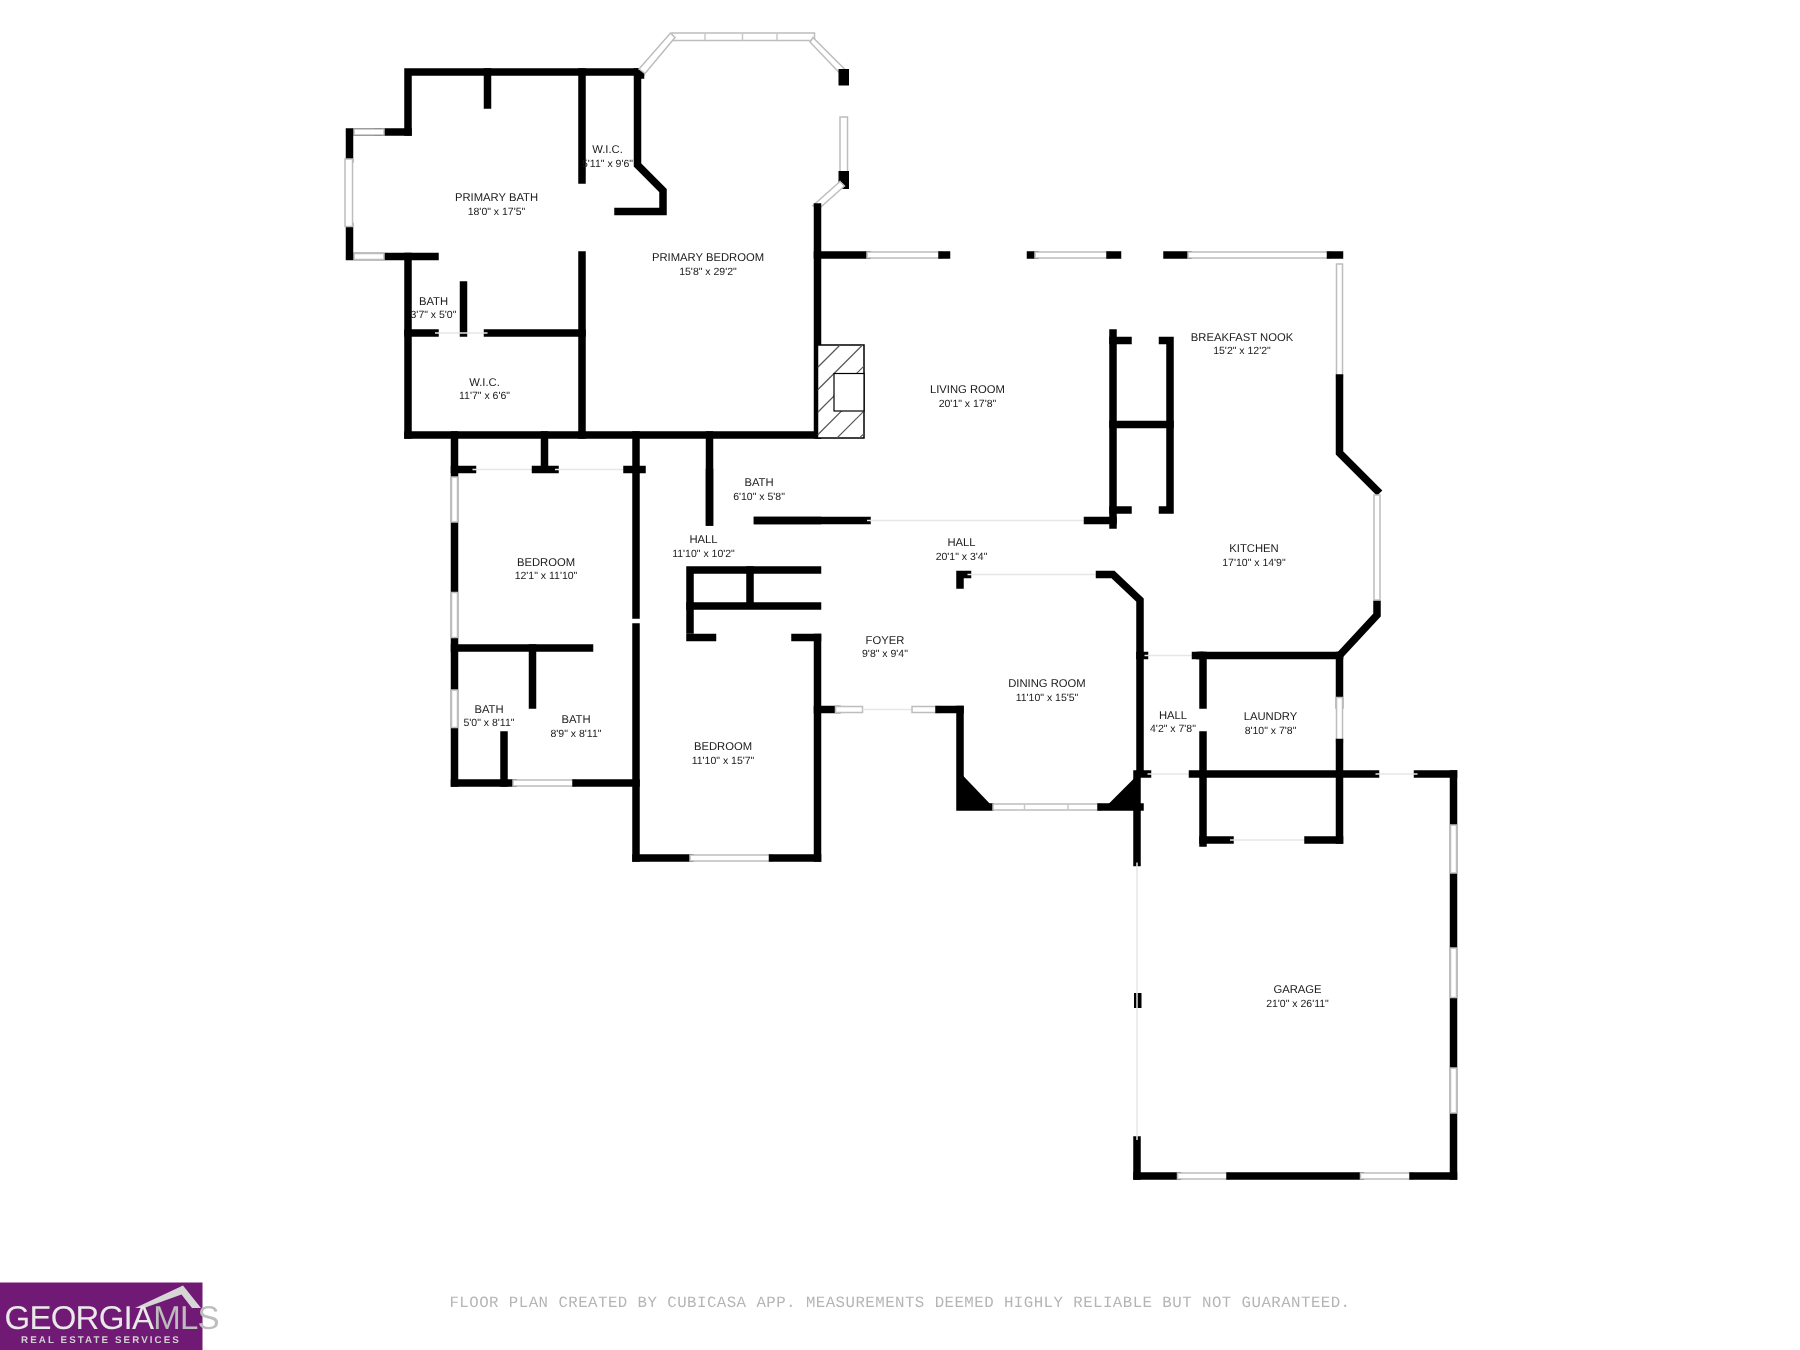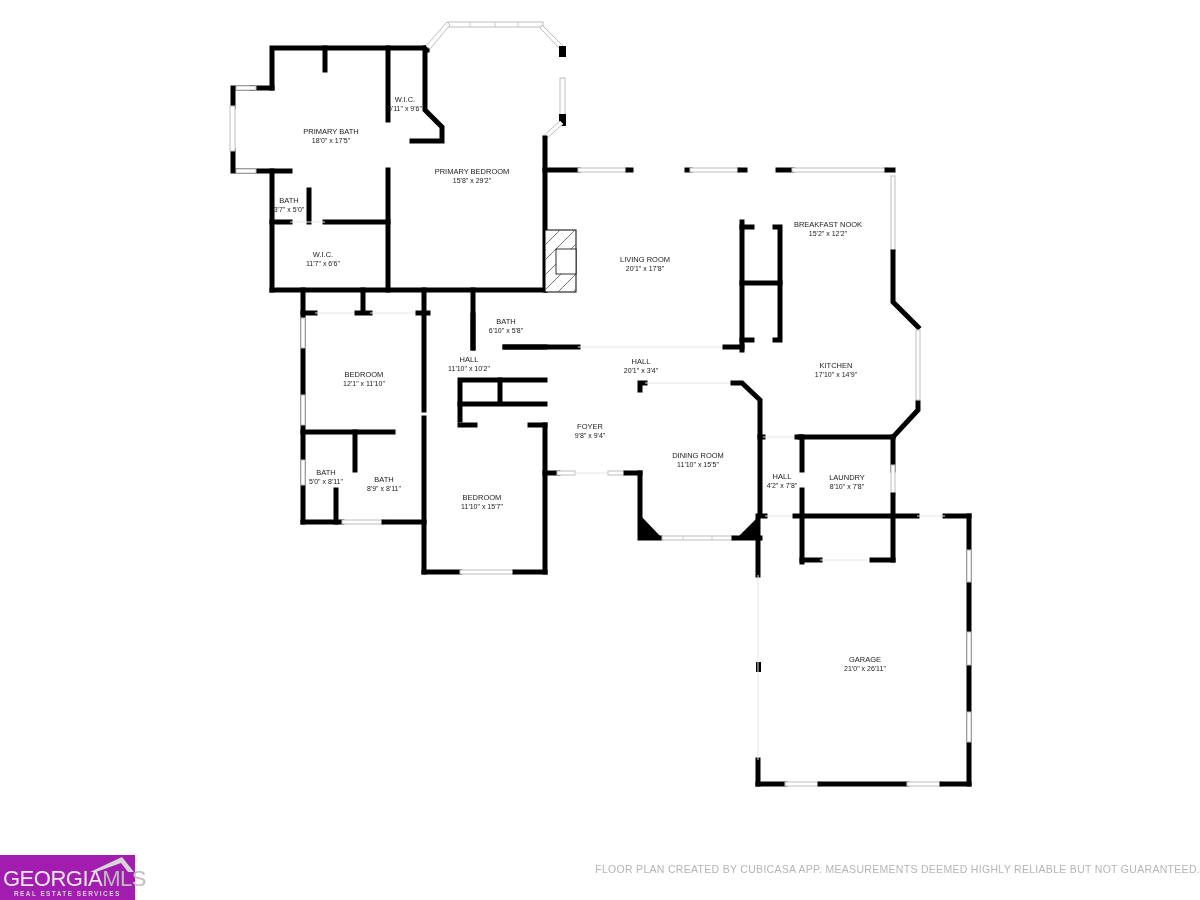--- a/index.html
+++ b/index.html
@@ -6,22 +6,22 @@
     body { width: 1200px; height: 900px; position: relative; overflow: hidden; font-family: "Liberation Sans", sans-serif; }
     #plan { position: absolute; left: 0; top: 0; width: 1200px; height: 900px; }
     .wall { stroke: #000; stroke-width: 5; fill: none; stroke-linecap: square; }
     .wall-thin { stroke: #000; stroke-width: 4; fill: none; }
     .win { stroke: #bdbdbd; stroke-width: 1; fill: #fff; }
     .winline { stroke: #c8c8c8; stroke-width: 1; }
     .open { stroke: #e6e6e6; stroke-width: 1; fill: none; }
     .room-name { font-family: "Liberation Sans", sans-serif; font-size: 7.5px; fill: #1a1a1a; text-anchor: middle; }
     .room-dim  { font-family: "Liberation Sans", sans-serif; font-size: 7px; fill: #1a1a1a; text-anchor: middle; }
     .hatch { stroke: #555; stroke-width: 0.8; }
-    #footer-note { position: absolute; left: 0; width: 1200px; top: 863px; text-align: right; font-family: Liberation Sans, sans-serif; font-size: 10.5px; letter-spacing: 0.3px; color: #b5b5b5; }
-    #logo { position: absolute; left: 0; top: 855px; width: 135px; height: 45px; background: #a21caf; }
+    #footer-note { position: absolute; left: 0; width: 1200px; top: 863px; text-align: center; font-family: Liberation Mono, monospace; font-size: 10.5px; letter-spacing: 0.3px; color: #b5b5b5; }
+    #logo { position: absolute; left: 0; top: 855px; width: 135px; height: 45px; background: #701a75; }
     #logo .brand { position: absolute; left: 3px; top: 11px; font-family: "Liberation Sans", sans-serif; font-size: 22px; color: #e9e9e9; letter-spacing: -0.5px; }
     #logo .brand .mls { color: #bdbdbd; }
     #logo .tag { position: absolute; left: 14px; top: 35px; font-family: "Liberation Sans", sans-serif; font-size: 6.5px; letter-spacing: 1.4px; color: #d0d0d0; font-weight: bold; }
     #logo svg { position: absolute; left: 88px; top: 0px; }
   </style>
 </head>
 <body>
 
 <svg id="plan" viewBox="0 0 1200 900" xmlns="http://www.w3.org/2000/svg">
 

